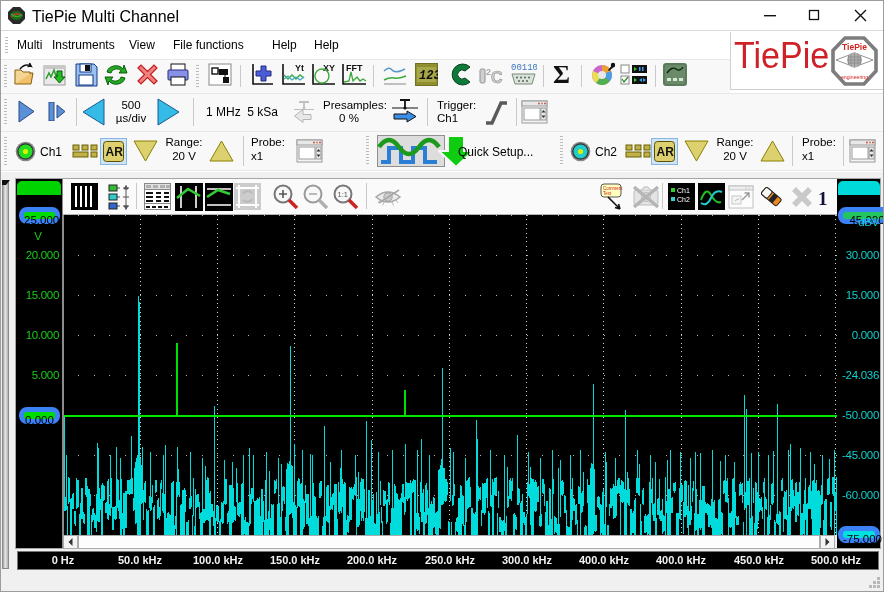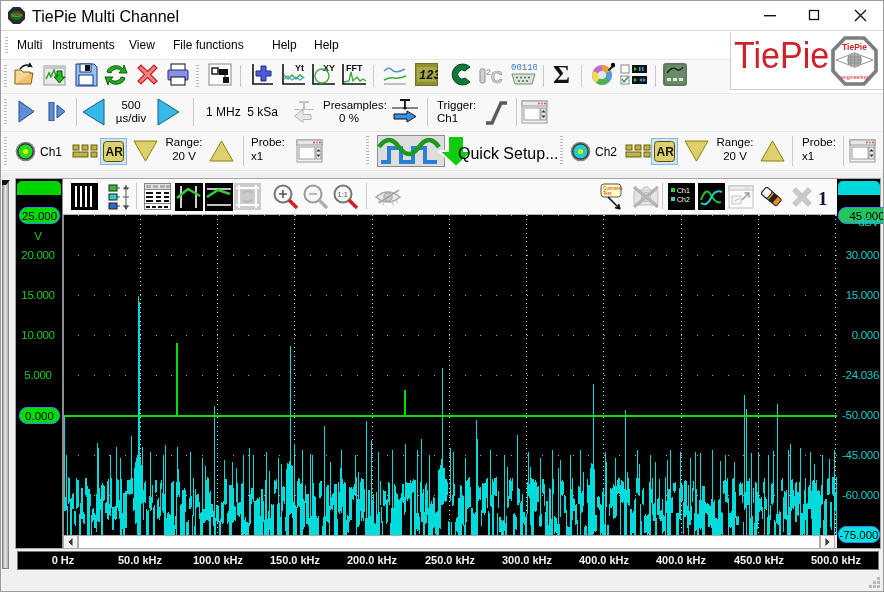--- a/index.html
+++ b/index.html
@@ -1,22 +1,22 @@
 <!DOCTYPE html>
 <html><head><meta charset="utf-8">
 <style>
 *{margin:0;padding:0;box-sizing:border-box}
 html,body{width:884px;height:592px;overflow:hidden}
 body{font-family:"Liberation Sans",sans-serif;background:#fff;position:relative;font-size:12px;color:#000;-webkit-font-smoothing:antialiased}
 .abs{position:absolute}
 .vsep{position:absolute;width:1px;background:#c9c9c9}
 .handle{position:absolute;width:3px;background-image:repeating-linear-gradient(#bbb 0 1px,transparent 1px 3px)}
 .ic{position:absolute}
-.pill{position:absolute;height:17px;border-radius:8px;color:#000;font-size:11.5px;text-align:center;line-height:16px;border:1px solid #3b82f6}
-.glab{position:absolute;color:#17cd17;font-size:11.5px;letter-spacing:-0.3px;width:42px;text-align:center}
+.pill{position:absolute;height:17px;border-radius:8px;color:#000;font-size:11.5px;text-align:center;line-height:16px;border:5px solid #3b82f6}
+.glab{position:absolute;color:#17cd17;font-size:11.5px;letter-spacing:-0.3px;width:42px;text-align:right}
 .clab{position:absolute;color:#12cfcf;font-size:11.5px;letter-spacing:-0.3px;width:40px;text-align:right}
 .xlab{position:absolute;top:554px;color:#f2f2f2;font-size:11px;font-weight:bold;transform:translateX(-50%);white-space:nowrap}
 .sbtn{position:absolute;top:535px;width:15px;height:14px;background:#f4f4f4;border:1px solid #ababab}
 </style></head>
 <body>
 
 <div class="abs" style="left:0;top:0;width:884px;height:31px;background:#fff;border-bottom:1px solid #d9d9d9"></div>
 <div class="abs" style="left:0;top:32px;width:884px;height:27px;background:#fff"></div>
 <div class="abs" style="left:0;top:59px;width:730px;height:34px;background:#f8f8f8;border-top:1px solid #e8e8e8"></div>
 <div class="abs" style="left:0;top:93px;width:884px;height:38px;background:#f8f8f8;border-top:1px solid #e8e8e8"></div>
@@ -298,21 +298,21 @@
   </svg>
 <div class="handle" style="left:366px;top:136px;height:30px"></div>
 <svg class="ic" style="left:377px;top:135px" width="68" height="32" viewBox="0 0 68 32">
     <rect x="0" y="0" width="68" height="32" fill="#ddd" stroke="#909090" stroke-width="2"></rect>
     <path d="M4 27 h8 v-14 h12 v14 h12 v-14 h12 v14 h12" stroke="#2a7fd4" stroke-width="4" fill="none"></path>
     <path d="M2 12 Q12 -2 22 12 T42 12 T62 12" stroke="#1c9a1c" stroke-width="4.5" fill="none"></path>
   </svg>
 <svg class="ic" style="left:438px;top:135px" width="37" height="33" viewBox="0 0 37 33">
     <path d="M10 1 h16 v15 h9 L18 32 L1 16 h9 z" fill="#10cc10" stroke="#f8f8f8" stroke-width="2"></path>
   </svg>
-<div class="abs" style="left:458px;top:145px;font-size:16px">Quick Setup...</div>
+<div class="abs" style="left:458px;top:145px;font-size:12px">Quick Setup...</div>
 <div class="handle" style="left:560px;top:136px;height:30px"></div>
 <svg class="ic" style="left:570px;top:141px" width="21" height="21" viewBox="0 0 21 21">
     <circle cx="10.5" cy="10.5" r="9.8" fill="#888"></circle>
     <circle cx="10.5" cy="10.5" r="8.3" fill="#333"></circle>
     <circle cx="10.5" cy="10.5" r="7" fill="#22cccc"></circle>
     <circle cx="10.5" cy="10.5" r="2.6" fill="#d8f000"></circle>
   </svg>
 <div class="abs" style="left:595px;top:145px;font-size:12px">Ch2</div>
 <svg class="ic" style="left:625px;top:144px" width="26" height="14" viewBox="0 0 26 14">
     <g fill="#c0b14a" stroke="#6a6000">

